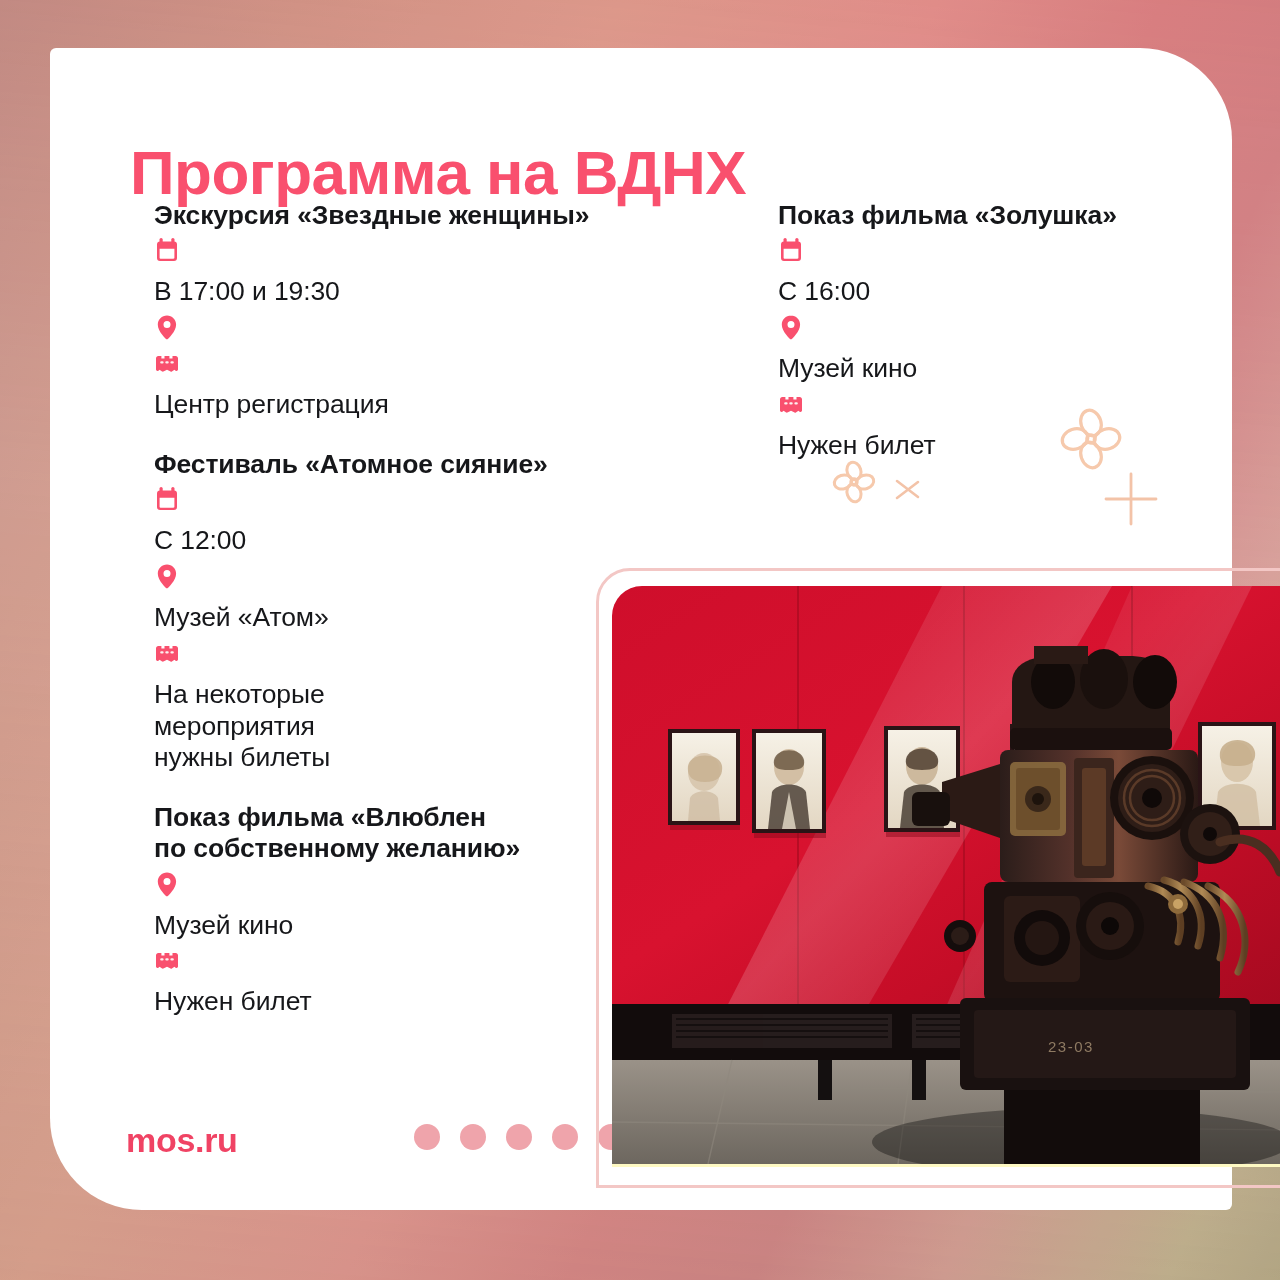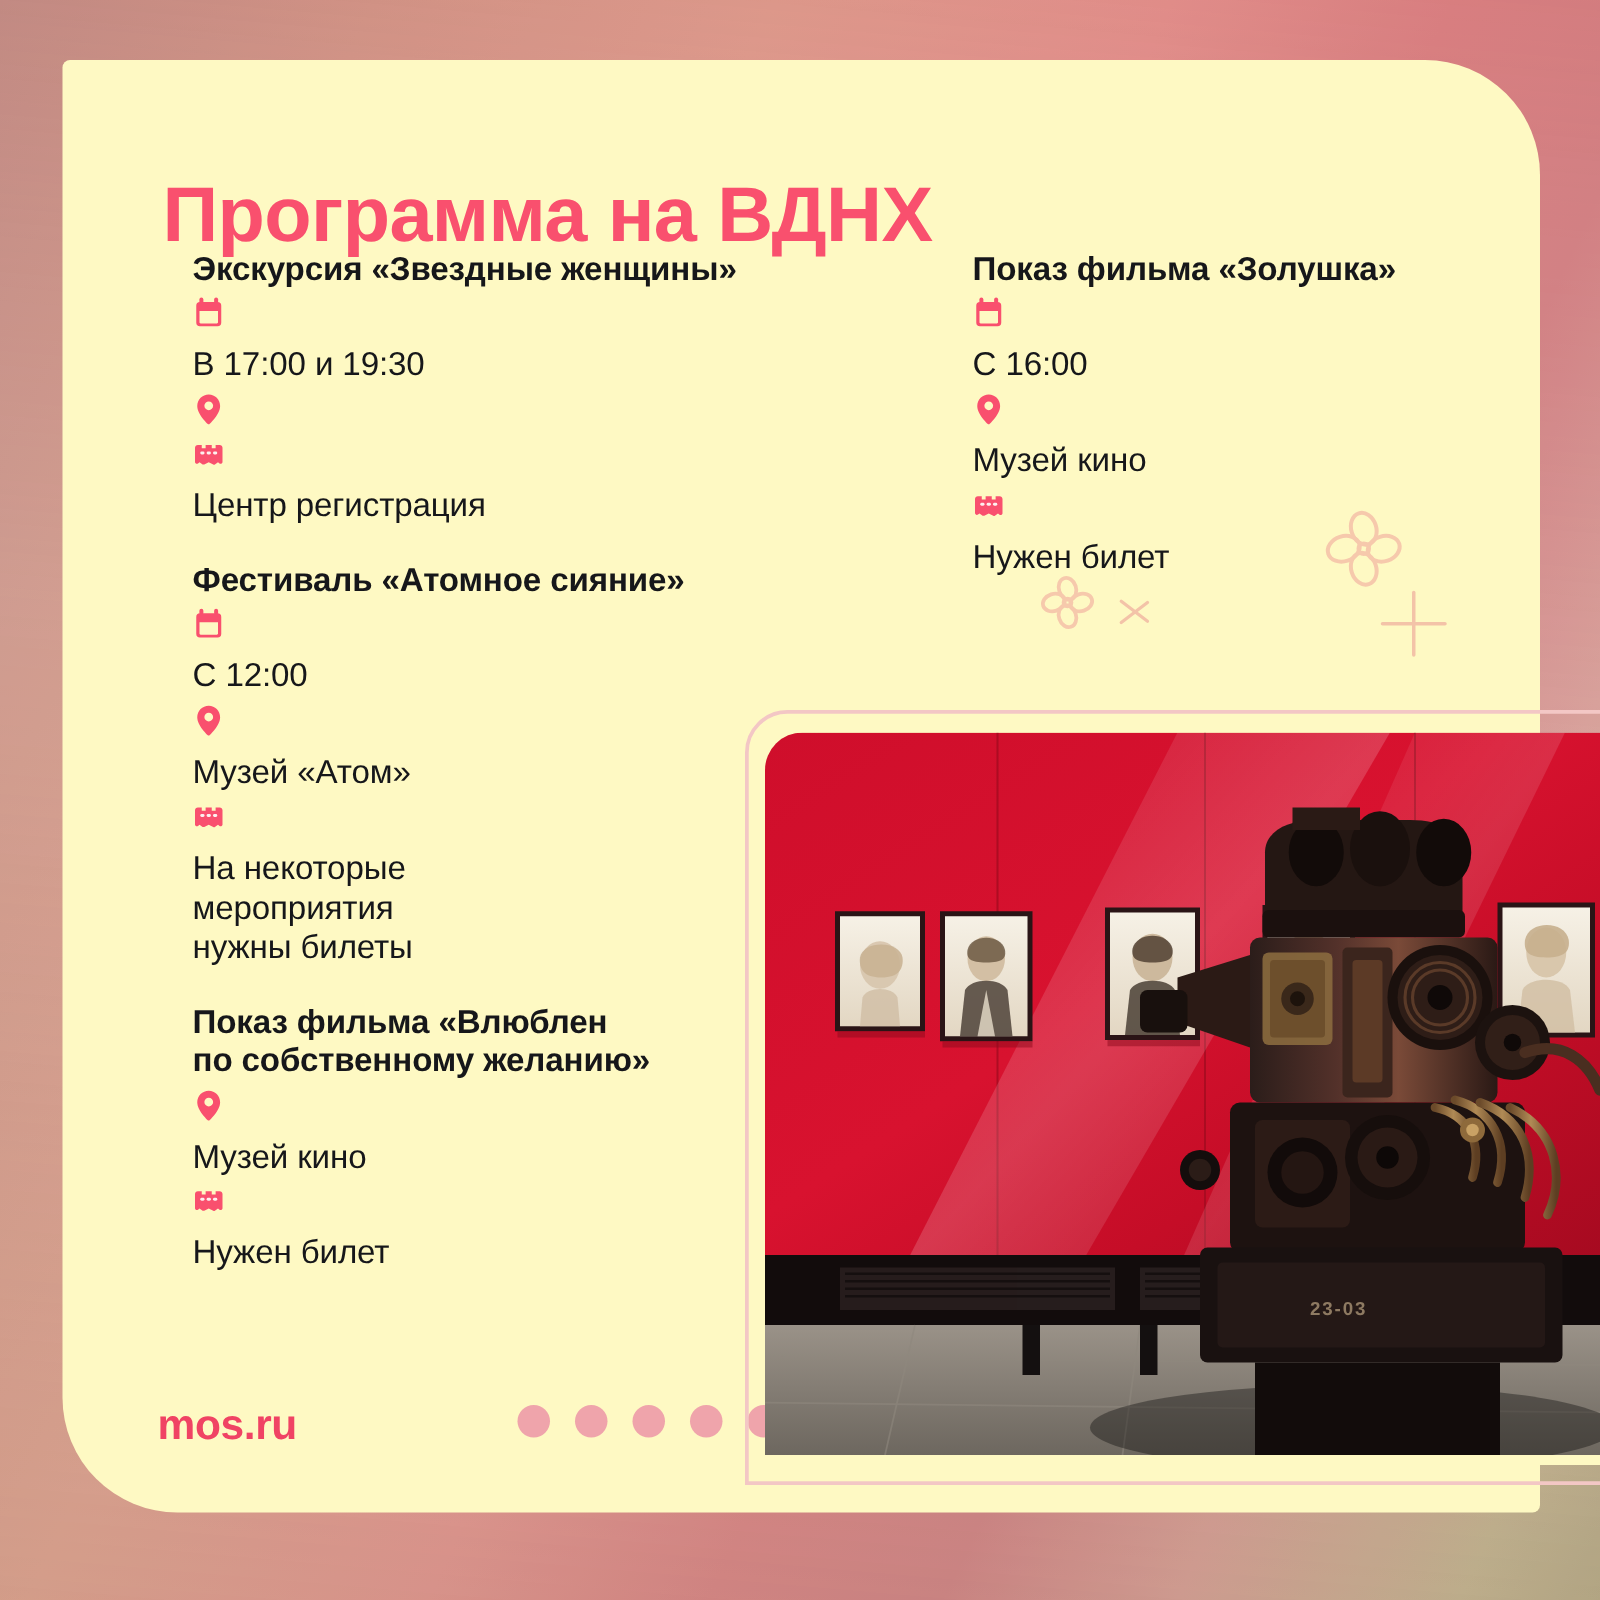--- a/index.html
+++ b/index.html
@@ -29,21 +29,21 @@
     position:absolute;inset:0;
     background:
       linear-gradient(185deg, rgba(231,150,144,.55) 0%, rgba(215,145,145,.15) 42%, rgba(196,184,150,.55) 100%);
     mix-blend-mode:multiply;opacity:.55;
   }
 
   
   .card{
     position:absolute;
     left:50px;top:48px;width:1182px;height:1162px;
-    background:#fef9c3;
+    background:#ffffff;
     border-radius:6px 92px 6px 92px;
     overflow:hidden;
   }
 
   
   .title{
     position:absolute;left:80px;top:50px;
     font-size:62px;font-weight:bold;color:#f9506e;
     letter-spacing:-0.5px;line-height:1.05;
     white-space:nowrap;
@@ -89,22 +89,21 @@
     width:700px;height:620px;
     border:3px solid #f3c7c5;
     border-radius:34px 0 0 0;
     box-sizing:border-box;
   }
   .photo{
     position:absolute;left:612px;top:586px;
     width:668px;height:578px;
     border-radius:30px 0 0 0;
     overflow:hidden;
-    border-bottom:8px solid #fef9c3;
-    font-weight:bold;
+    border-bottom:3px solid #fef9c3;
   }
   .photo-inner{position:absolute;inset:0;}
 </style>
 </head>
 <body>
 
 <div id="stage">
 
   <div class="backdrop"></div>
   <div class="backdrop2"></div>

